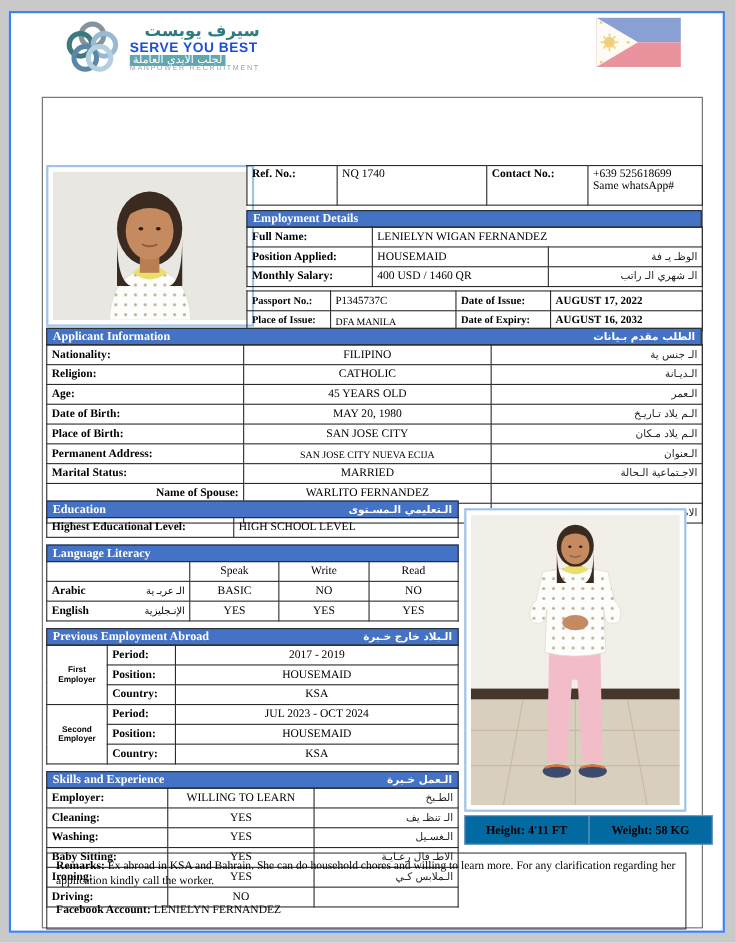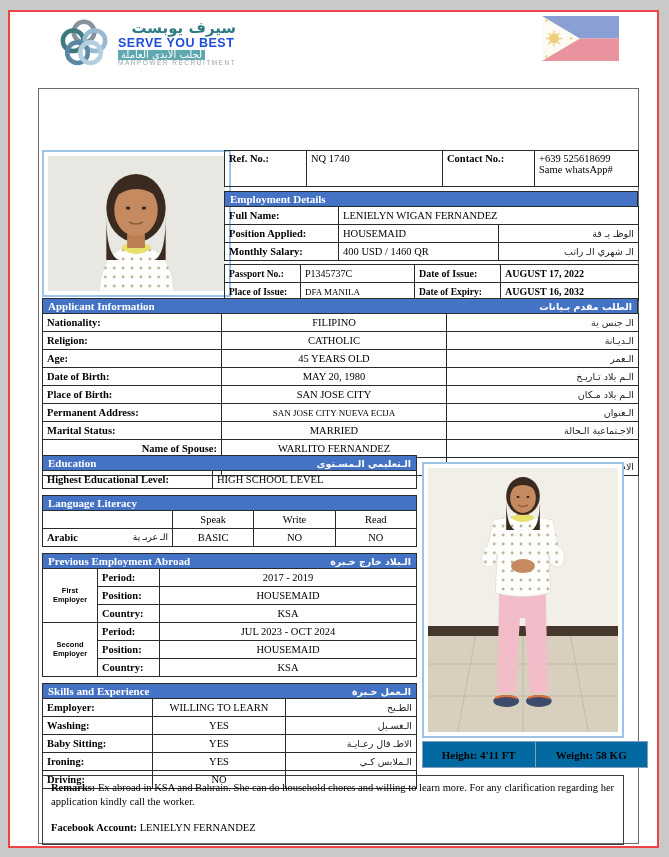--- a/index.html
+++ b/index.html
@@ -1,17 +1,17 @@
 <!DOCTYPE html>
 <html><head>
 <meta charset="utf-8">
 <style>
   html,body{margin:0;padding:0;}
   body{width:669px;height:857px;background:#c9c9c9;font-family:"Liberation Serif",serif;overflow:hidden;position:relative;}
-  .page{position:absolute;left:8px;top:10px;width:651px;height:838px;background:#ffffff;border:2px solid #ef4444;box-sizing:border-box;}
+  .page{position:absolute;left:8px;top:10px;width:651px;height:838px;background:#ffffff;border:2px solid #3b82f6;box-sizing:border-box;}
   .abs{position:absolute;box-sizing:border-box;}
 
   
   .logo-wrap{left:48px;top:6px;display:flex;align-items:center;gap:8px;}
   .logo-text{display:flex;flex-direction:column;line-height:1.05;}
   .logo-ar{color:#2e7d84;font-size:15px;font-weight:bold;direction:rtl;font-family:"DejaVu Sans",sans-serif;}
   .logo-en{color:#1d4ed8;font-size:12.5px;font-weight:bold;letter-spacing:.5px;font-family:"Liberation Sans",sans-serif;}
   .logo-ar2{color:#ffffff;background:#5fa8b0;font-size:10px;direction:rtl;padding:0 3px;align-self:flex-start;font-family:"DejaVu Sans",sans-serif;}
   .logo-en2{color:#9aa7ad;font-size:6.5px;letter-spacing:1.5px;font-family:"Liberation Sans",sans-serif;}
 
@@ -283,20 +283,26 @@
         <td class="val">Speak</td>
         <td class="val">Write</td>
         <td class="val">Read</td>
       </tr>
       <tr>
         <td><b>Arabic</b> <span class="ar" style="float:right;font-size:9px;">الـ عربـ ية</span></td>
         <td class="val">BASIC</td>
         <td class="val">NO</td>
         <td class="val">NO</td>
       </tr>
+      <tr>
+        <td><b>English</b> <span class="ar" style="float:right;font-size:9px;">الإنـجليزية</span></td>
+        <td class="val">YES</td>
+        <td class="val">YES</td>
+        <td class="val">YES</td>
+      </tr>
     </tbody>
       </table>
 
     <div style="height:6px;"></div>
     <div class="sec-head">
       <span>Previous Employment Abroad</span>
       <span class="ar-h">الـبلاد خارج خـبرة</span>
     </div>
     <table class="mt">
       <colgroup>
@@ -343,20 +349,25 @@
       <colgroup>
           <col style="width:110px">
           <col style="width:133px">
           <col>
         </colgroup>
       <tbody>
           <tr>
             <td class="lbl">Employer:</td>
             <td class="val">WILLING TO LEARN</td>
             <td class="ar">الطـبخ</td>
+          </tr>
+      <tr>
+            <td class="lbl">Cleaning:</td>
+            <td class="val">YES</td>
+            <td class="ar">الـ تنظـ يف</td>
           </tr>
       <tr>
             <td class="lbl">Washing:</td>
             <td class="val">YES</td>
             <td class="ar">الـغسـيل</td>
           </tr>
       <tr>
             <td class="lbl">Baby Sitting:</td>
             <td class="val">YES</td>
             <td class="ar">الاطـ فال رعـايـة</td>

